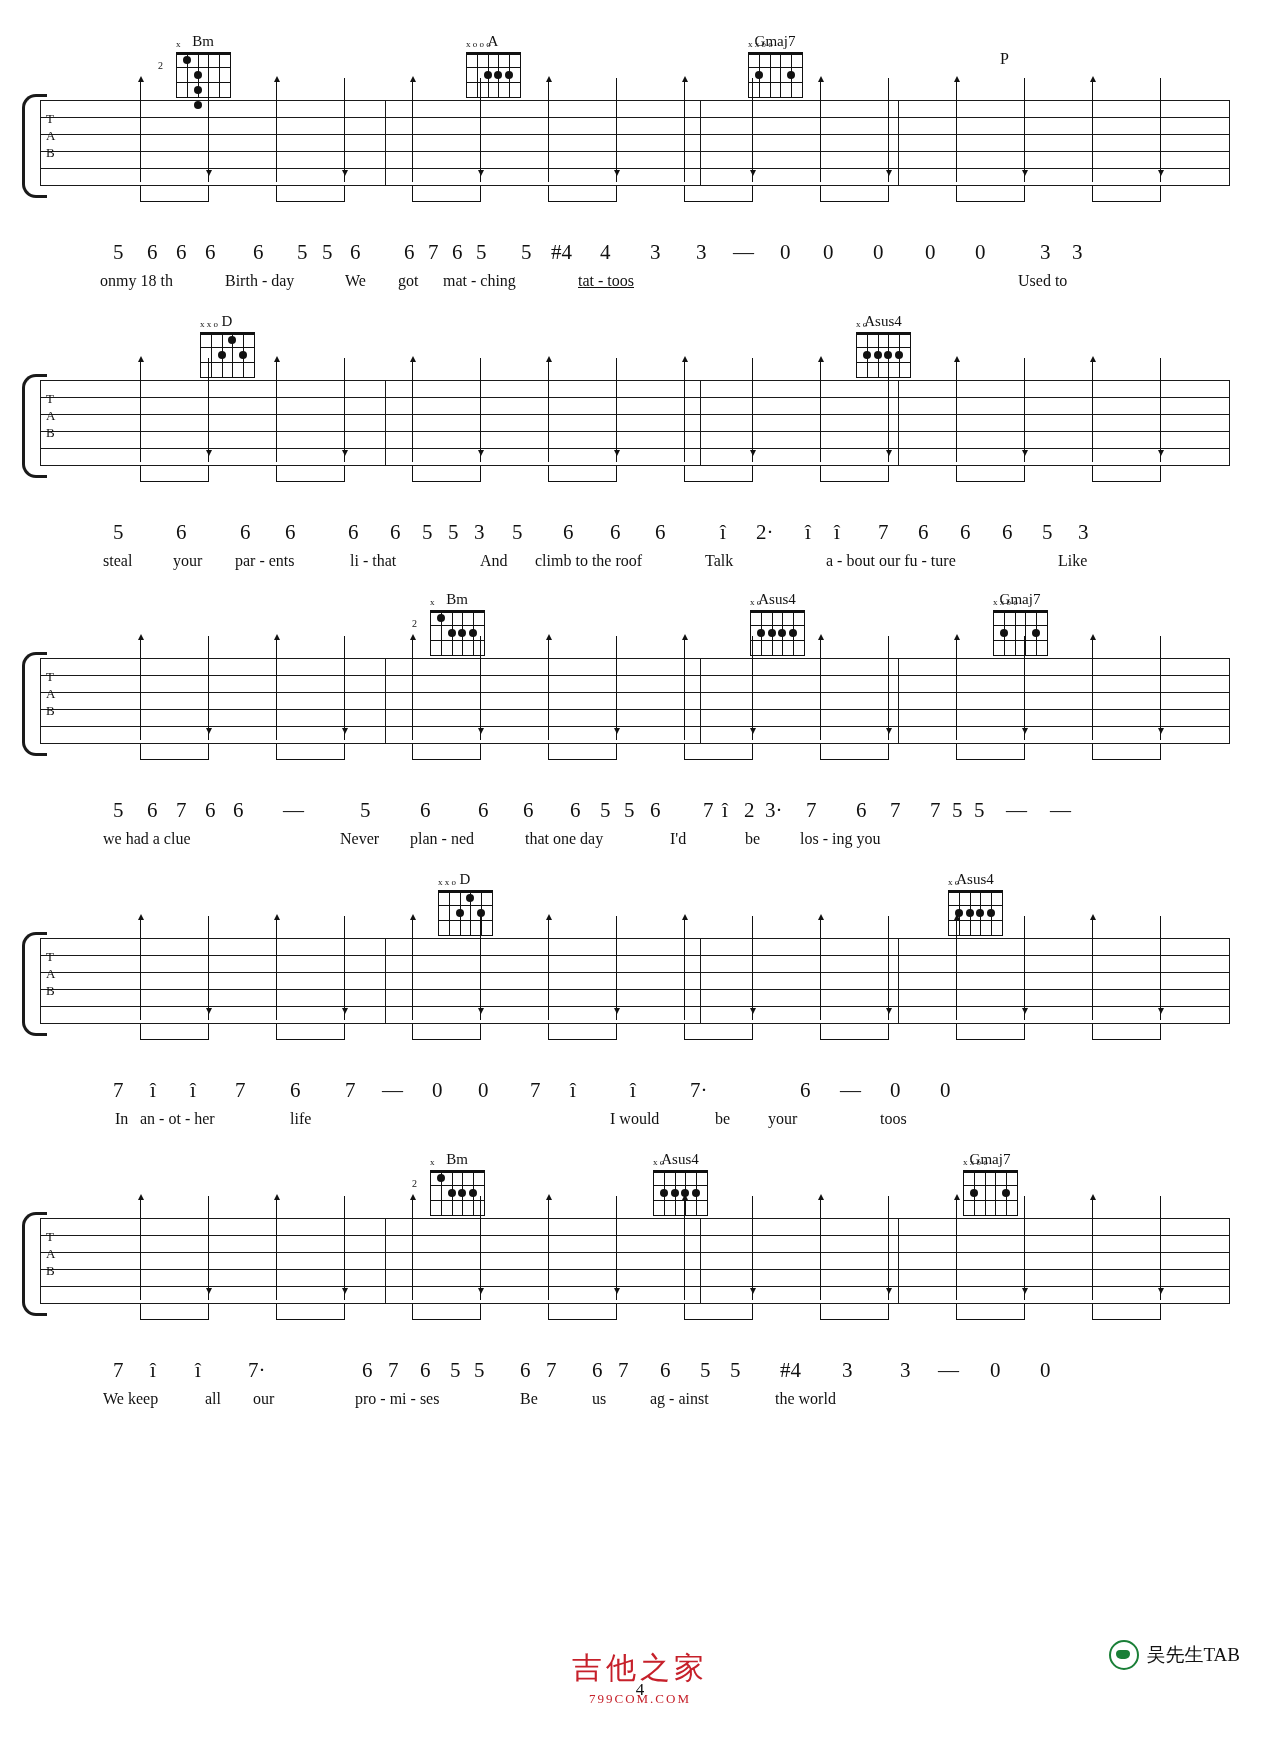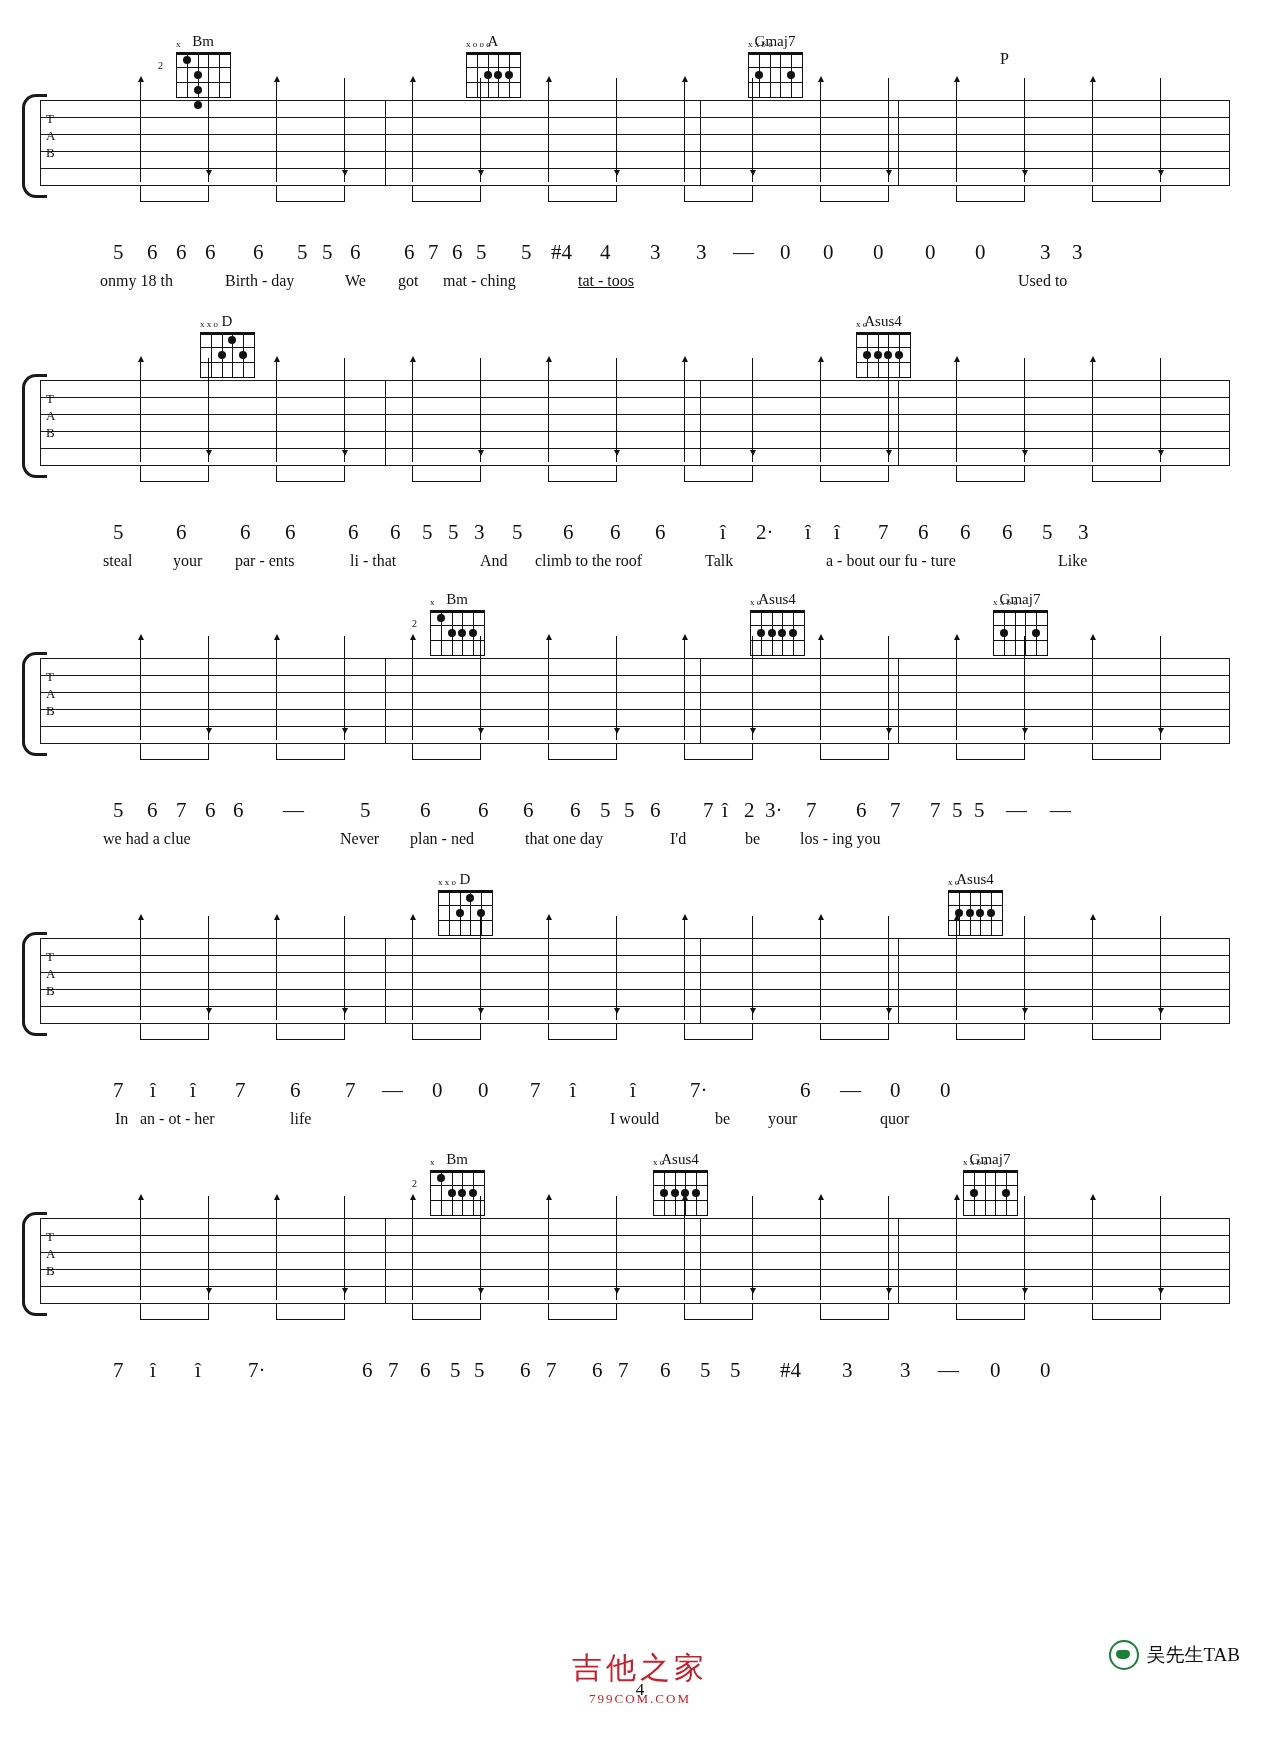--- a/index.html
+++ b/index.html
@@ -692,21 +692,21 @@
         <span class="num" style="left: 890px; top: 0px;">0</span>
         <span class="num" style="left: 940px; top: 0px;">0</span>
       </div>
       <div class="lyrrow" style="top: 1110px;">
         <span class="tok" style="left: 115px;">In</span>
         <span class="tok" style="left: 140px; text-align: right;">an - ot - her</span>
         <span class="tok" style="left: 290px;">life</span>
         <span class="tok" style="left: 610px;">I would</span>
         <span class="tok" style="left: 715px;">be</span>
         <span class="tok" style="left: 768px;">your</span>
-        <span class="tok" style="left: 880px;">quor</span>
+        <span class="tok" style="left: 880px;">toos</span>
       </div>
       <div class="system" style="top: 1218px;">
         <div class="brace" style="top: -6px; height: 98px;"></div>
         <div class="staff">
           <div class="line l0"></div>
           <div class="line l1"></div>
           <div class="line l2"></div>
           <div class="line l3"></div>
           <div class="line l4"></div>
           <div class="line l5"></div>
@@ -852,20 +852,30 @@
         <span class="num" style="left: 660px; top: 0px;">6</span>
         <span class="num" style="left: 700px; top: 0px;">5</span>
         <span class="num" style="left: 730px; top: 0px;">5</span>
         <span class="num" style="left: 780px; top: 0px;">#4</span>
         <span class="num" style="left: 842px; top: 0px;">3</span>
         <span class="num" style="left: 900px; top: 0px;">3</span>
         <span class="num" style="left: 938px; top: 0px;">—</span>
         <span class="num" style="left: 990px; top: 0px;">0</span>
         <span class="num" style="left: 1040px; top: 0px;">0</span>
       </div>
+      <div class="lyrrow" style="top: 1390px;">
+        <span class="tok" style="left: 103px;">We keep</span>
+        <span class="tok" style="left: 205px;">all</span>
+        <span class="tok" style="left: 253px;">our</span>
+        <span class="tok" style="left: 355px;">pro - mi - ses</span>
+        <span class="tok" style="left: 520px;">Be</span>
+        <span class="tok" style="left: 592px;">us</span>
+        <span class="tok" style="left: 650px;">ag - ainst</span>
+        <span class="tok" style="left: 775px;">the world</span>
+      </div>
       <div class="tok" style="position: absolute; left: 1000px; top: 50px; font-size: 16px;">P</div>
     </div>
 
   <div class="pagenum" style="top:1680px">4</div>
 
   <div class="footer-cn" style="top:1648px">
     <div class="logo-red" style="font-size:30px;letter-spacing:4px;">吉他之家</div>
     <div class="logo-red" style="font-size:13px;letter-spacing:2px;margin-top:2px;">799COM.COM</div>
   </div>
 

